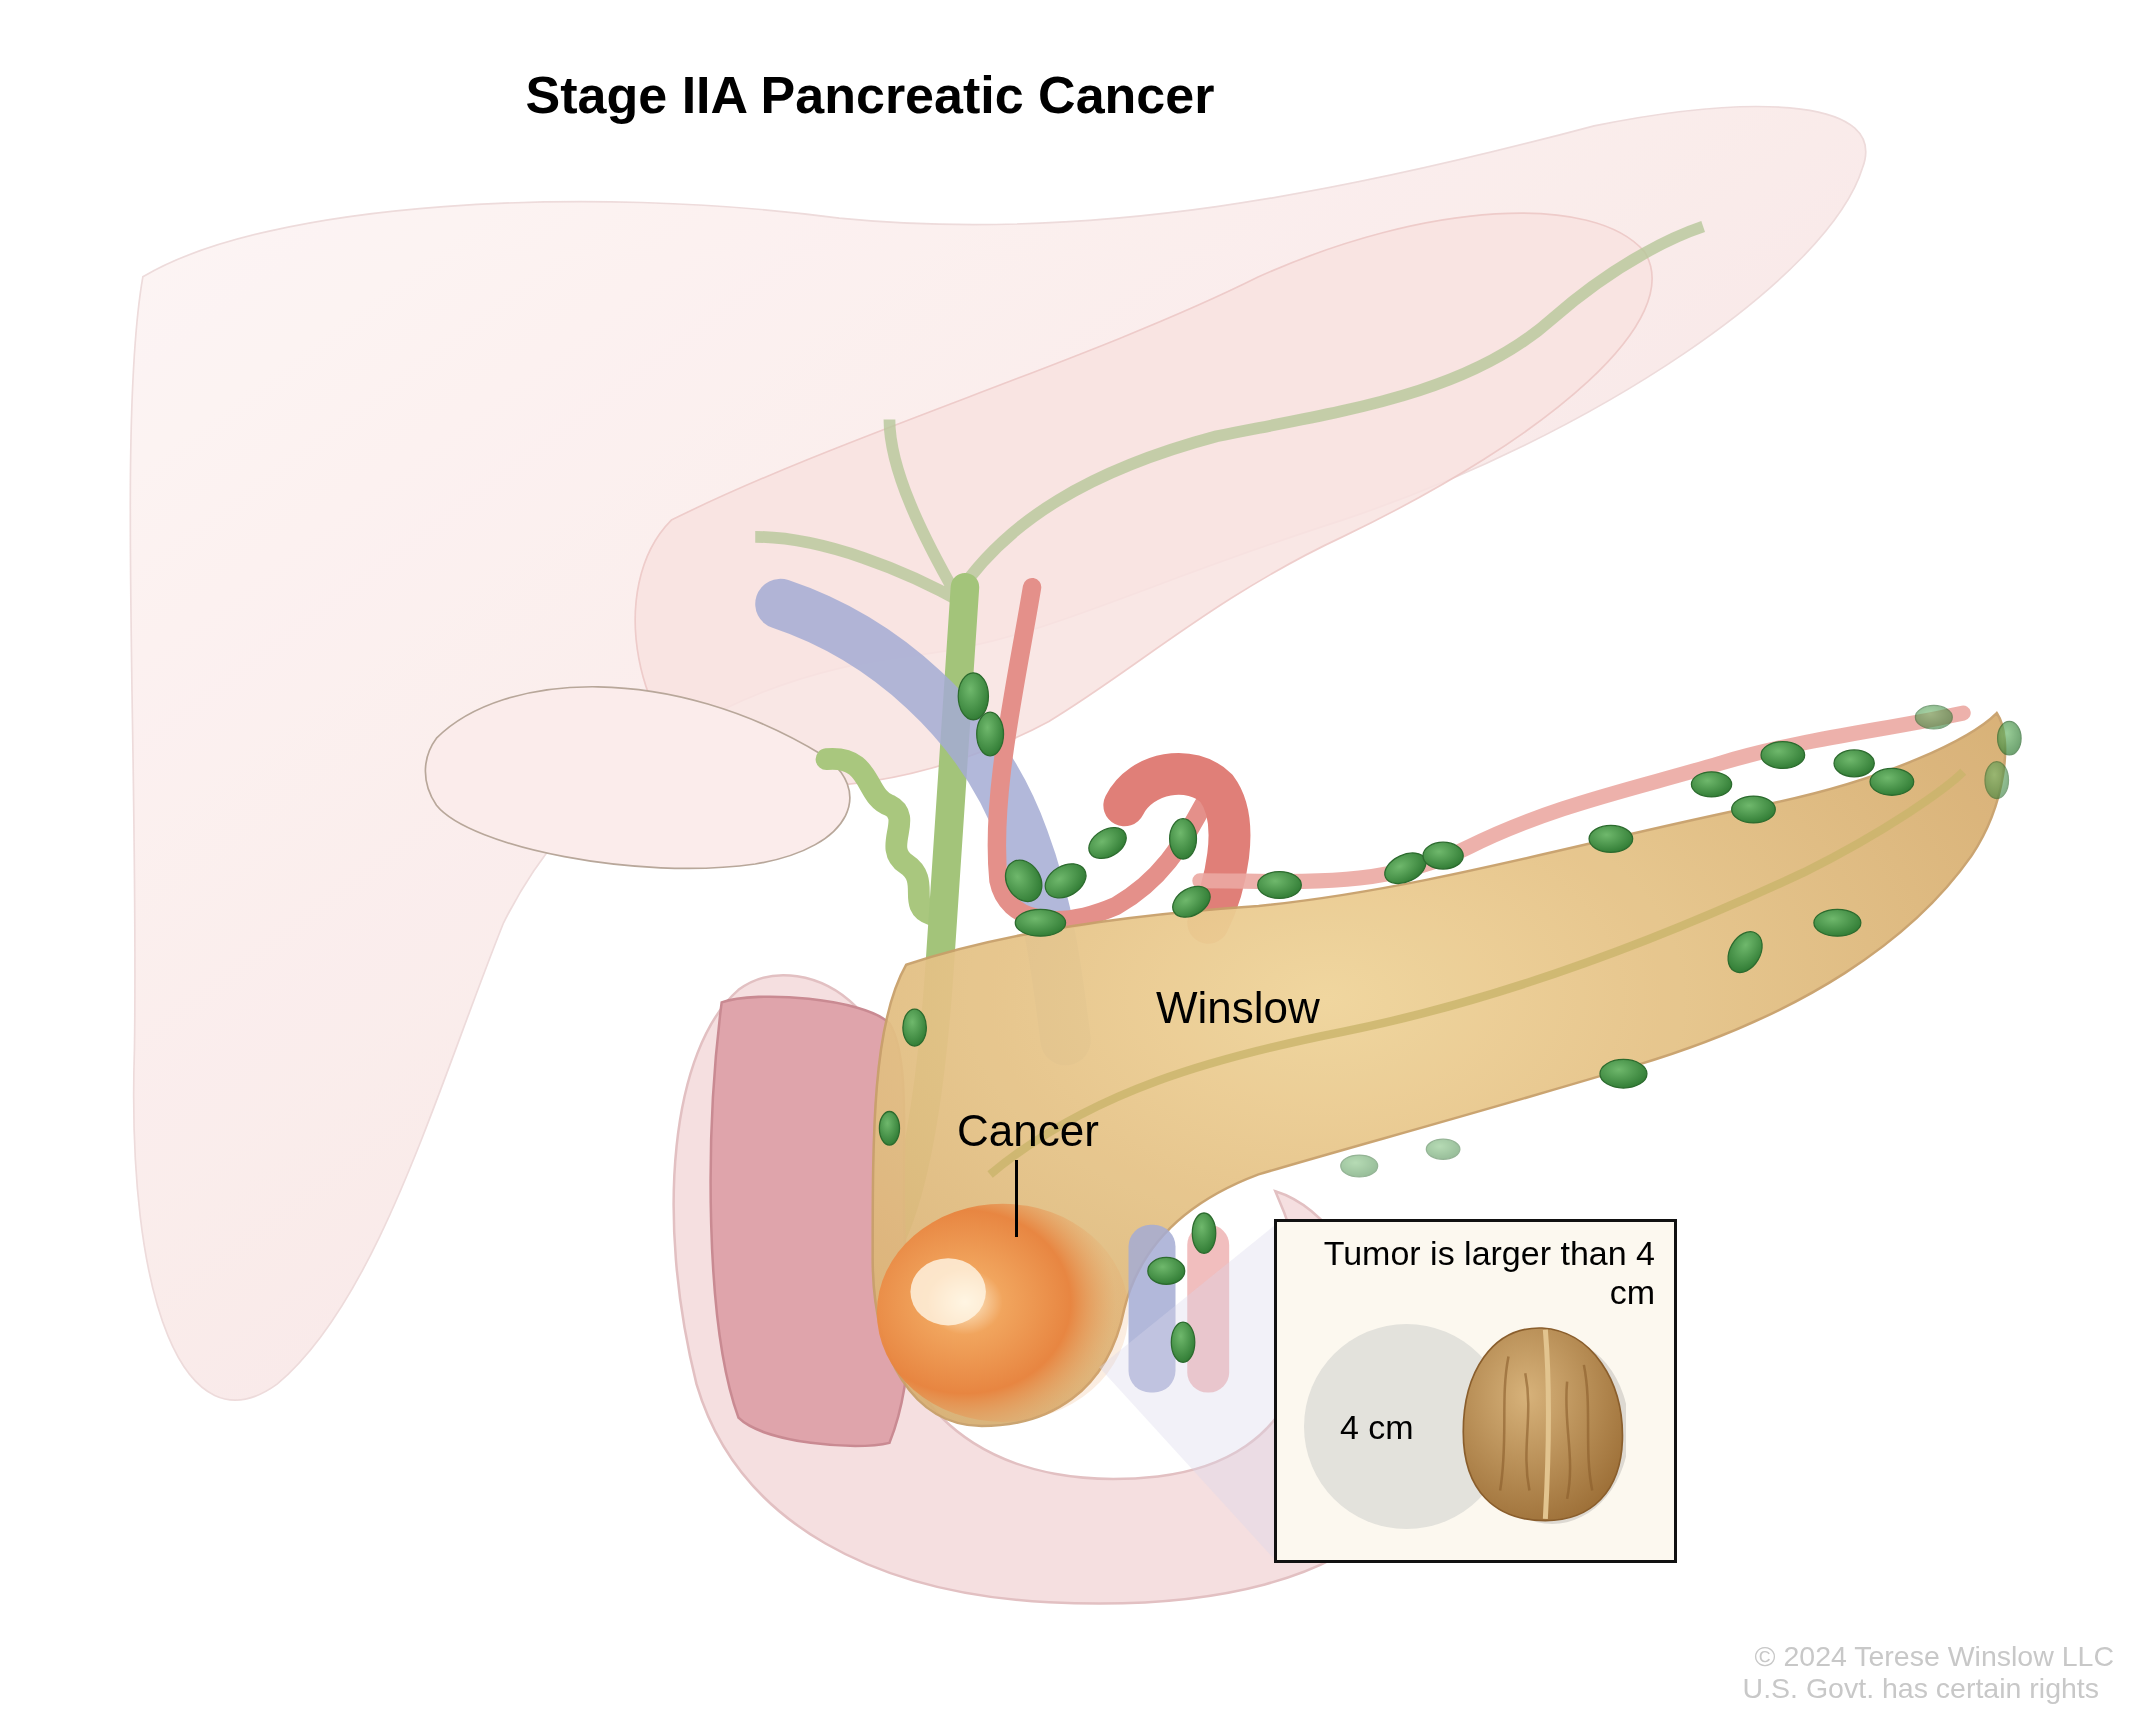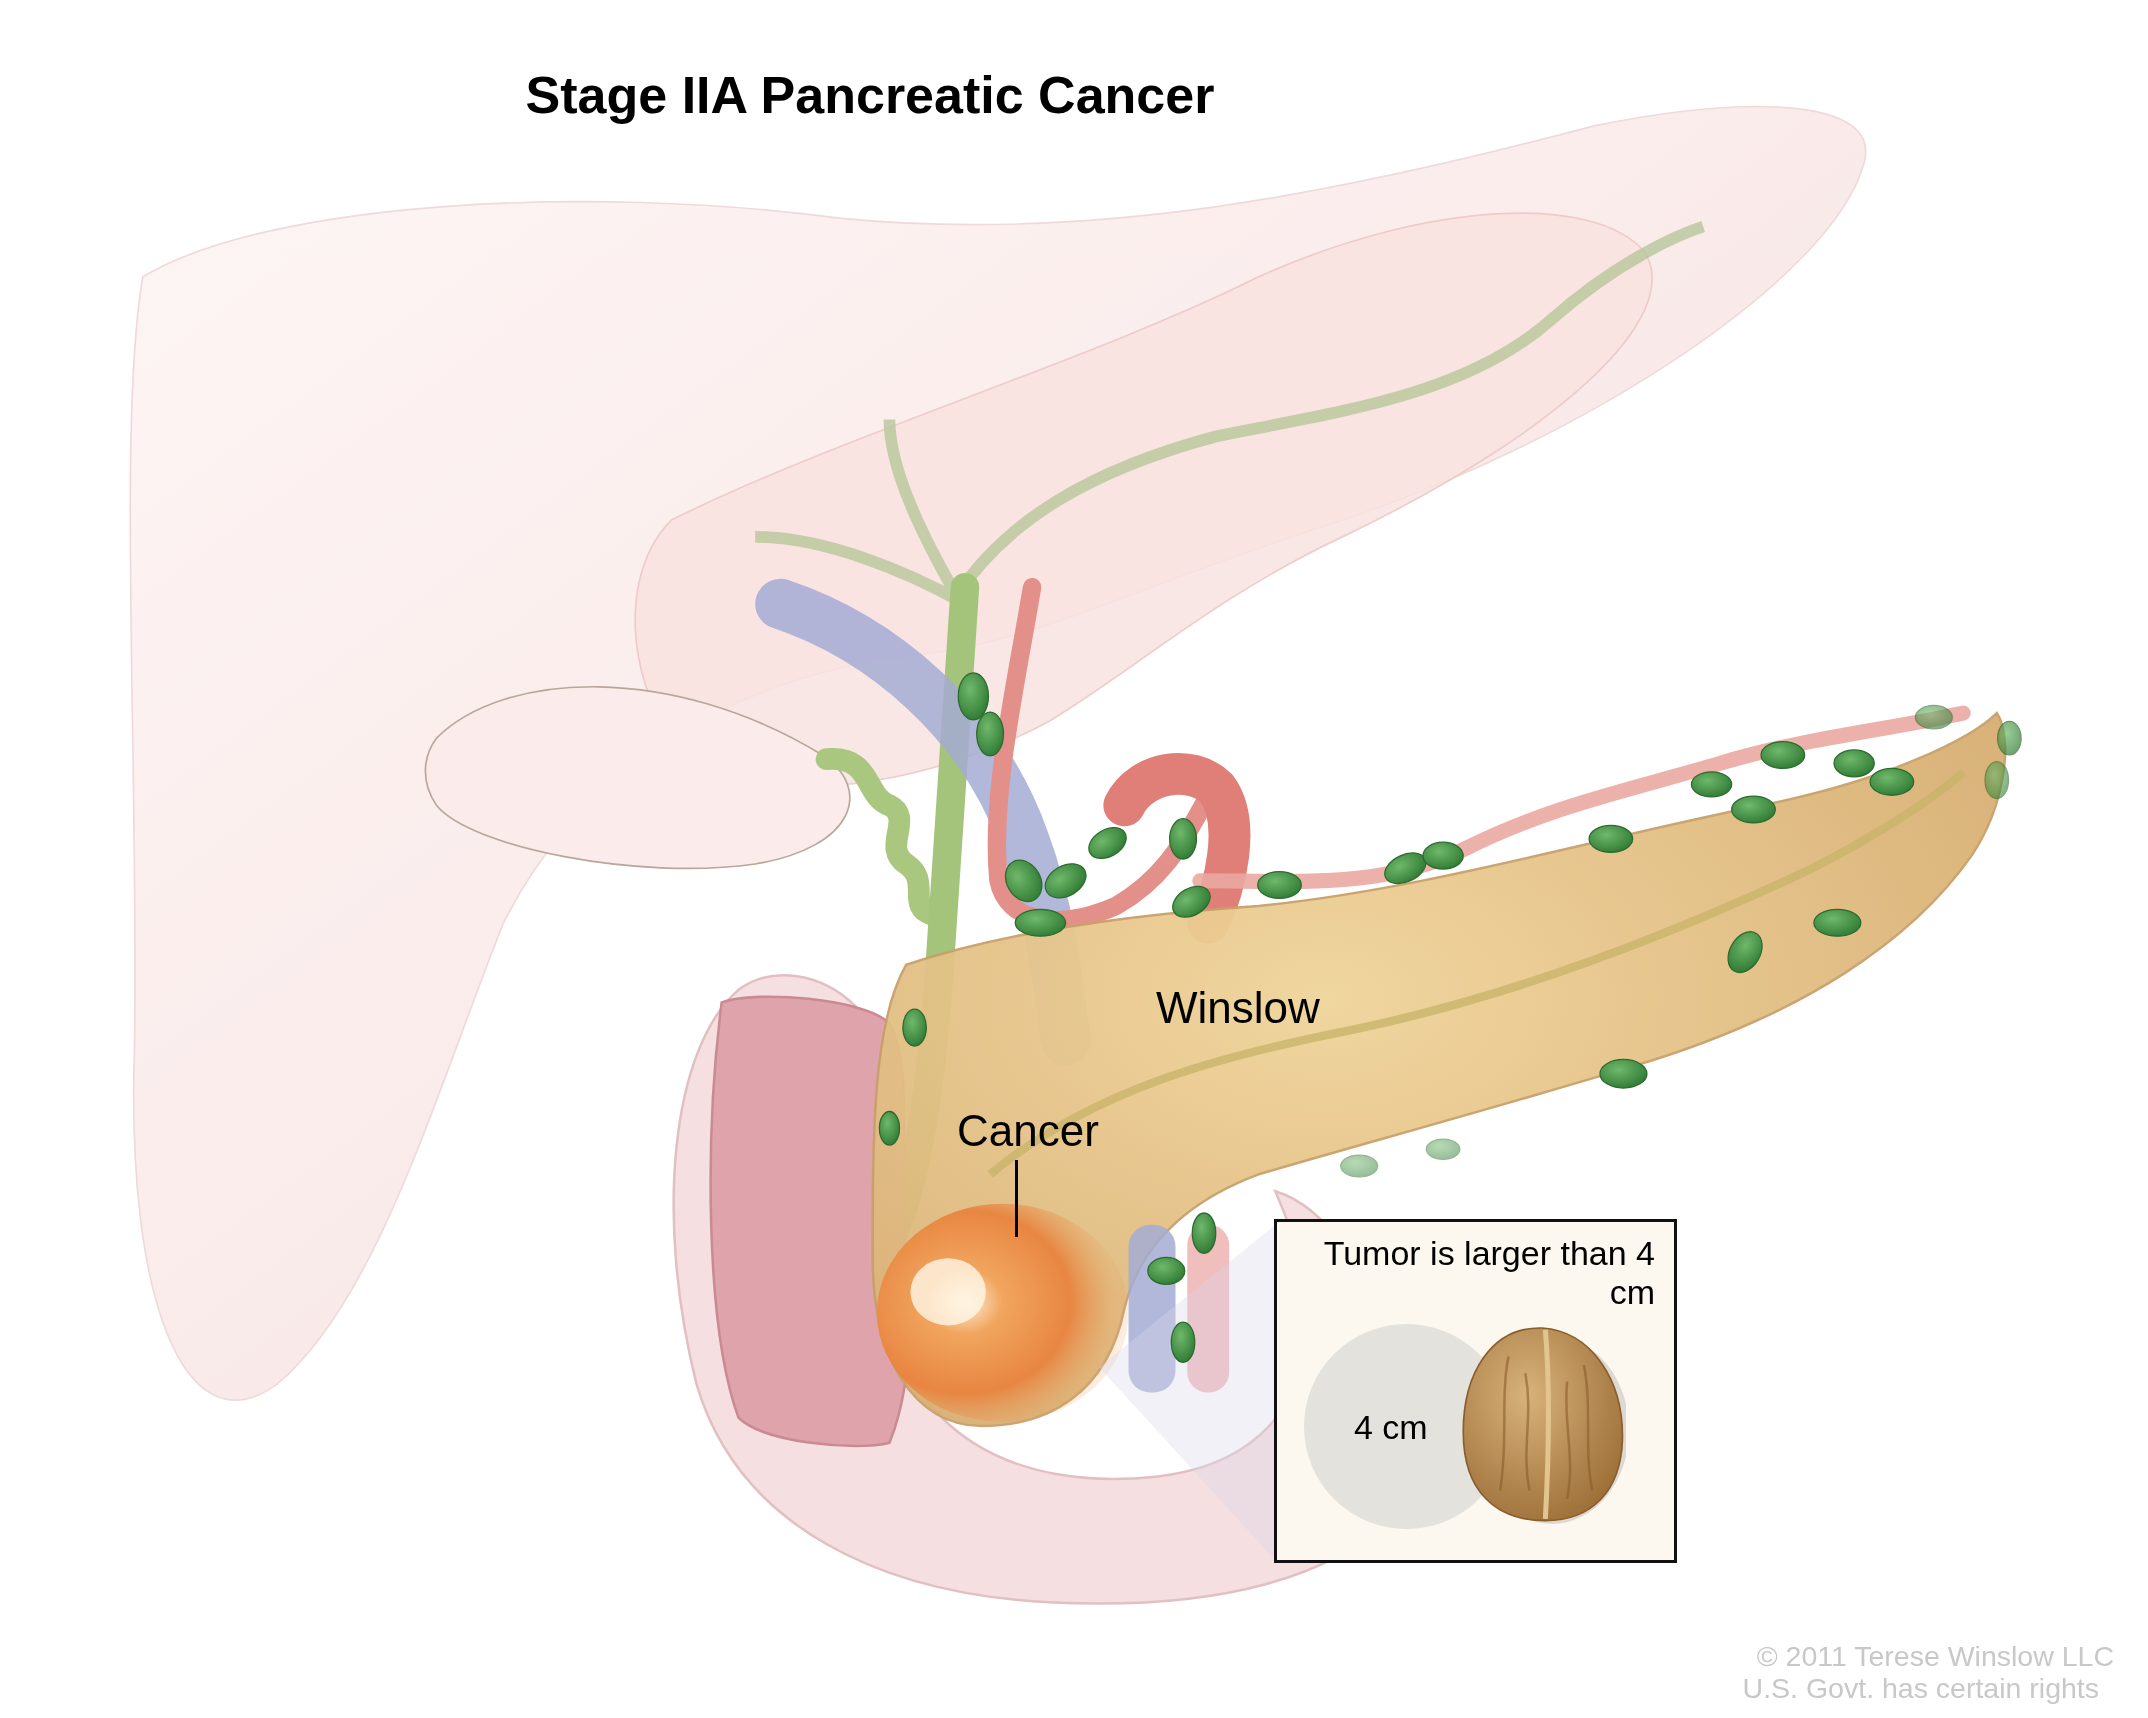--- a/index.html
+++ b/index.html
@@ -6,21 +6,21 @@
   body { width: 2148px; height: 1718px; position: relative; overflow: hidden; font-family: "Liberation Sans", sans-serif; }
   .title { position: absolute; top: 65px; left: 0; width: 1740px; text-align: center; font-weight: bold; font-size: 52px; color: #000; letter-spacing: 0px; }
   #art { position: absolute; left: 0; top: 0; }
   .label { position: absolute; font-size: 44px; color: #000; }
   .lbl-pancreas { left: 1156px; top: 983px; }
   .lbl-cancer { left: 957px; top: 1106px; }
   .leader { position: absolute; left: 1015px; top: 1160px; width: 2.5px; height: 77px; background: #000; }
   .inset { position: absolute; left: 1274px; top: 1219px; width: 403px; height: 344px; background: #fcf8ef; border: 3.4px solid #111; box-sizing: border-box; }
   .inset-text { position: absolute; left: 42px; top: 11.7px; font-size: 34px; line-height: 39px; color: #000; width: 336px; text-align: right; }
   .ref-circle { position: absolute; left: 27px; top: 102px; width: 205px; height: 205px; border-radius: 50%; background: #e3e2dc; }
-  .ref-label { position: absolute; left: 77px; top: 186px; font-size: 34px; color: #000; text-align: center; }
+  .ref-label { position: absolute; left: 63px; top: 186px; font-size: 34px; color: #000; text-align: center; }
   .walnut { position: absolute; left: 181px; top: 101px; width: 168px; height: 201px; }
   .copyright { position: absolute; right: 34px; top: 1640px; text-align: right; color: #c8c8c8; font-size: 28.5px; line-height: 32px; }
   .copyright .l2 { margin-right: 15px; margin-left: 16px; }
 </style>
 </head>
 <body>
 
 <svg id="art" width="2148" height="1718" viewBox="0 0 2560 2048" xmlns="http://www.w3.org/2000/svg">
   <defs>
     <radialGradient id="gPanc" cx="0.4" cy="0.4" r="0.8">
@@ -129,16 +129,16 @@
       </radialGradient>
     </defs>
     <ellipse cx="112" cy="128" rx="92" ry="112" fill="#000" opacity="0.12"></ellipse>
     <path d="M100,6 C160,10 198,70 196,140 C194,200 160,236 104,236 C44,236 6,200 6,130 C6,60 40,4 100,6 Z" fill="url(#gWal)" stroke="#8a5e2c" stroke-width="2"></path>
     <path d="M104,8 C110,80 108,160 104,234" fill="none" stroke="#e2c48f" stroke-width="6"></path>
     <path d="M60,40 C50,90 60,140 50,200 M150,50 C160,100 150,150 160,200 M80,60 C90,110 75,150 85,200 M130,70 C125,120 140,160 130,210" fill="none" stroke="#8a5e2c" stroke-width="3" opacity="0.6"></path>
   </svg>
 </div>
 
 <div class="copyright">
-  <div>© 2011 Terese Winslow LLC</div>
+  <div>© 2024 Terese Winslow LLC</div>
   <div class="l2">U.S. Govt. has certain rights</div>
 </div>
 
 
 </body></html>

